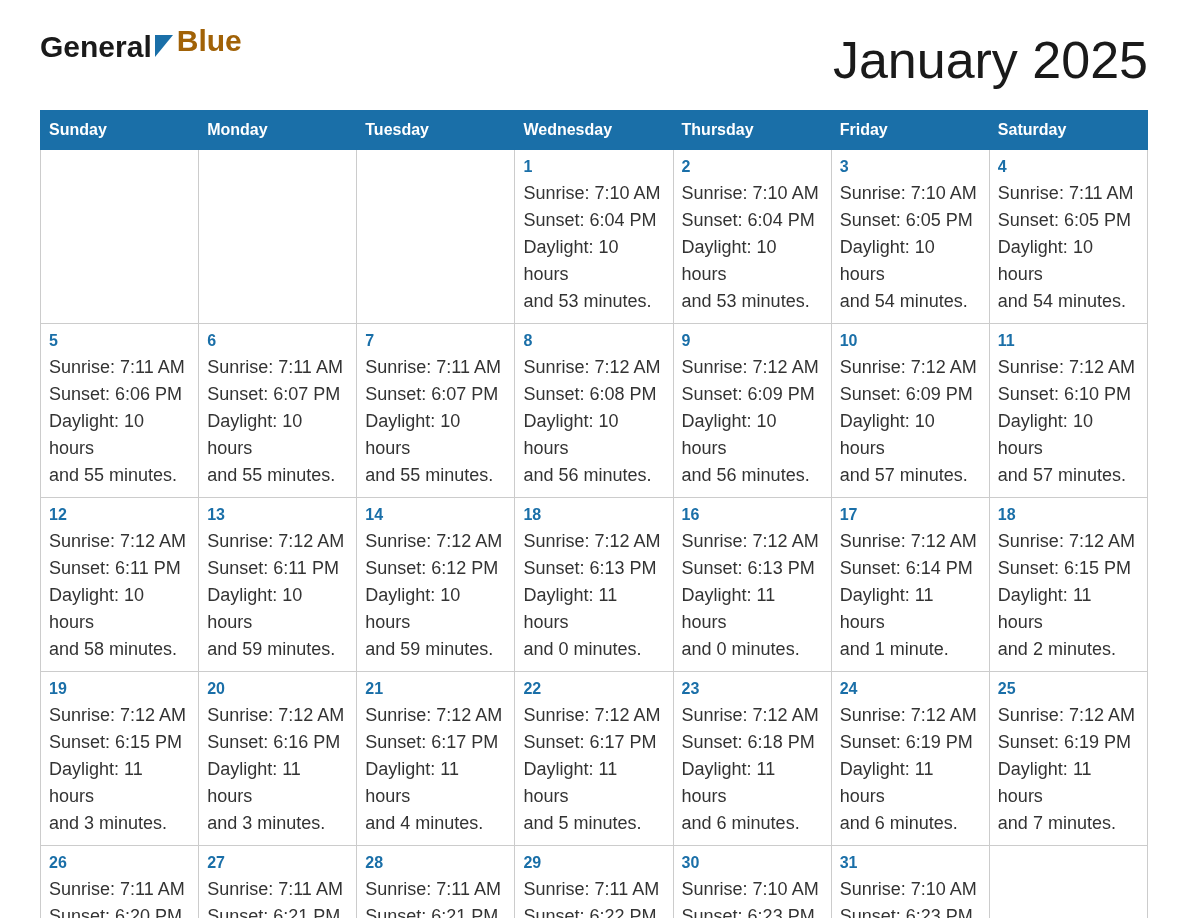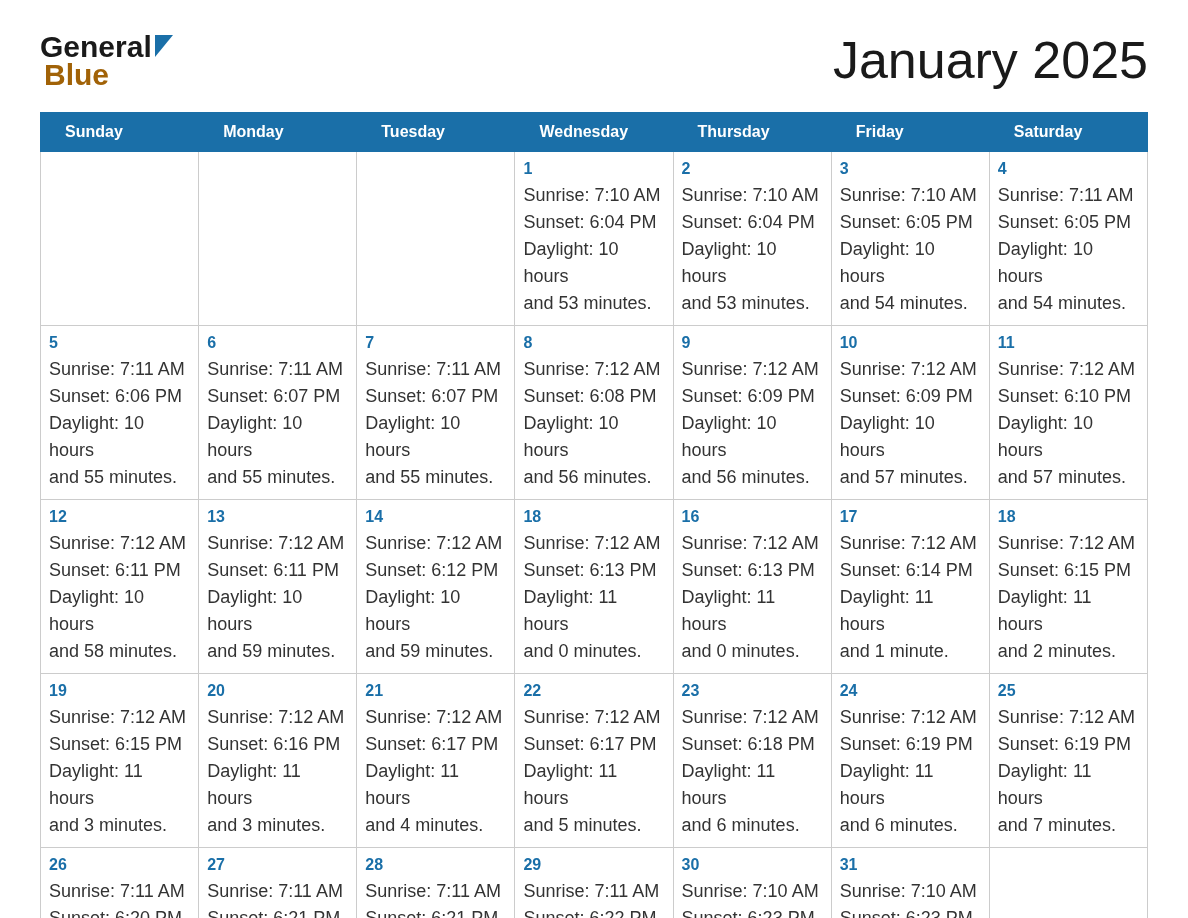--- a/index.html
+++ b/index.html
@@ -34,21 +34,21 @@
     }
     .calendar {
       width: 100%;
       border-collapse: collapse;
     }
     .calendar th {
       background-color: #1a6fa8;
       color: #fff;
       font-size: 16px;
       font-weight: bold;
-      padding: 10px 24px;
+      padding: 10px 8px;
       text-align: left;
       border: 1px solid #1a6fa8;
     }
     .calendar td {
       vertical-align: top;
       padding: 8px;
       border: 1px solid #ccc;
       width: calc(100% / 7);
       min-height: 110px;
       font-size: 13px;
@@ -64,21 +64,21 @@
       display: block;
       margin-bottom: 4px;
     }
     .day-info {
       font-size: 18px;
       color: #333;
       line-height: 1.5;
     }
     .logo-wrapper {
       display: flex;
-      flex-direction: column;
+      flex-direction: row;
       align-items: flex-start;
     }
     .logo-top {
       display: flex;
       align-items: center;
     }
     .logo-text-general {
       font-size: 30px;
       font-weight: bold;
       color: #1a1a1a;

